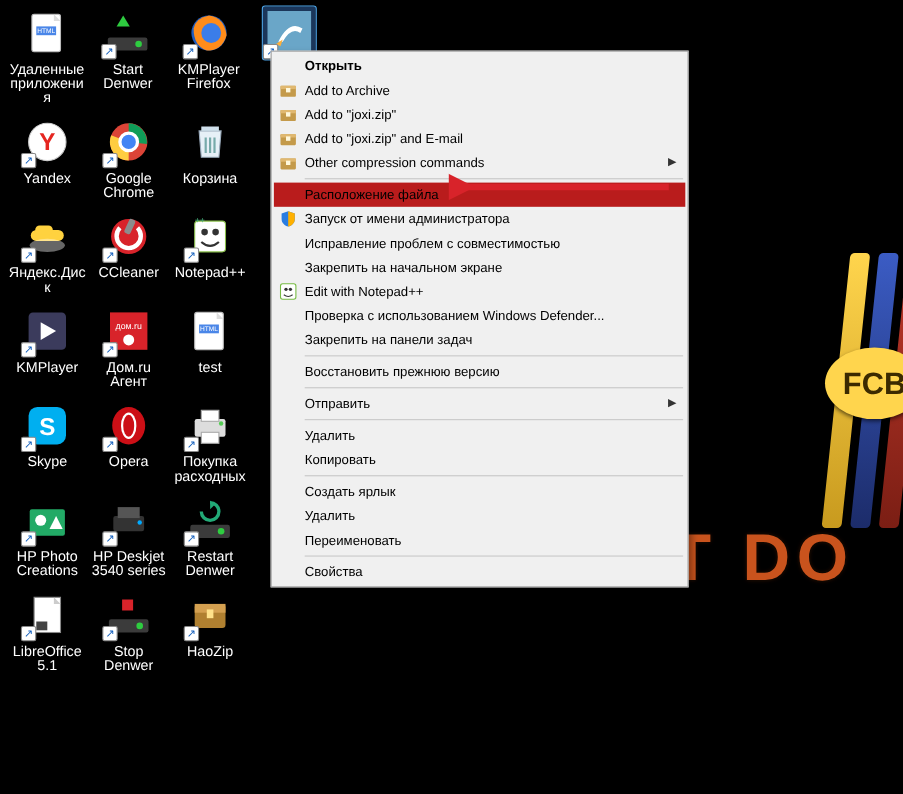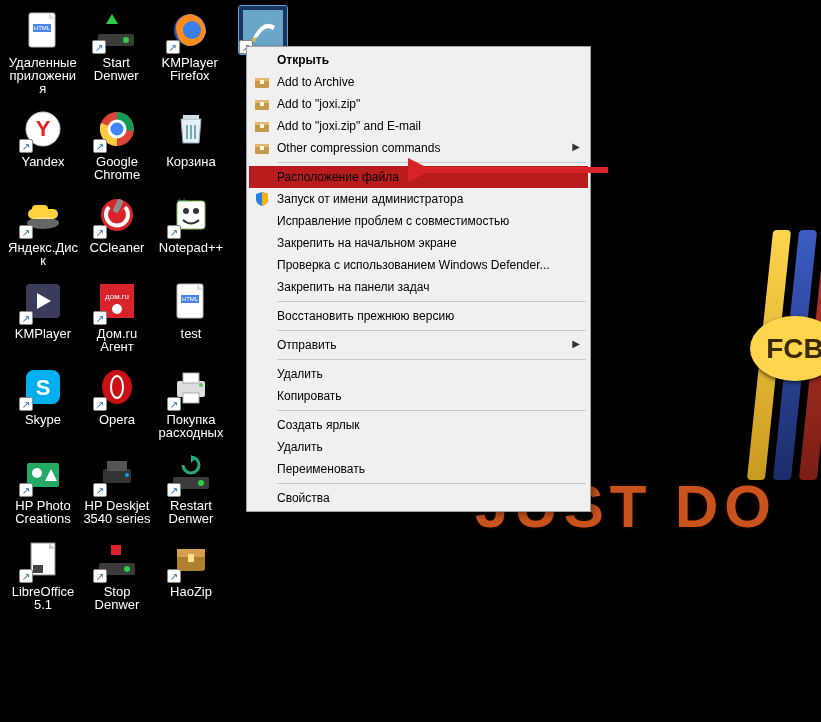--- a/index.html
+++ b/index.html
@@ -91,21 +91,21 @@
     text-shadow: 1px 1px 2px #000;
     word-break: break-word;
     padding: 0 2px;
   }
 
   
   .ctx {
     position: absolute;
     left: 246px;
     top: 46px;
-    width: 345px;
+    width: 380px;
     background: #f0f0f0;
     border: 1px solid #a0a0a0;
     box-shadow: 3px 3px 6px rgba(0,0,0,.35);
     padding: 2px;
     color: #000;
   }
   .ctx .item {
     display: flex;
     align-items: center;
     height: 22px;
@@ -473,20 +473,31 @@
       </span>
       <span>Запуск от имени администратора</span>
     </div>
     <div class="item">
       <span>Исправление проблем с совместимостью</span>
     </div>
     <div class="item">
       <span>Закрепить на начальном экране</span>
     </div>
     <div class="item">
+      <span class="mi-icon">
+        <svg width="16" height="16" viewBox="0 0 16 16">
+          <rect x="1" y="1" width="14" height="14" rx="2" fill="#fff" stroke="#7b4"></rect>
+          <circle cx="6" cy="6" r="1.5" fill="#333"></circle>
+          <circle cx="10" cy="6" r="1.5" fill="#333"></circle>
+          <path d="M4 11 Q8 14 12 11" stroke="#333" fill="none"></path>
+        </svg>
+      </span>
+      <span>Edit with Notepad++</span>
+    </div>
+    <div class="item">
       <span>Проверка с использованием Windows Defender...</span>
     </div>
     <div class="item">
       <span>Закрепить на панели задач</span>
     </div>
     <hr>
     <div class="item">
       <span>Восстановить прежнюю версию</span>
     </div>
     <hr>

